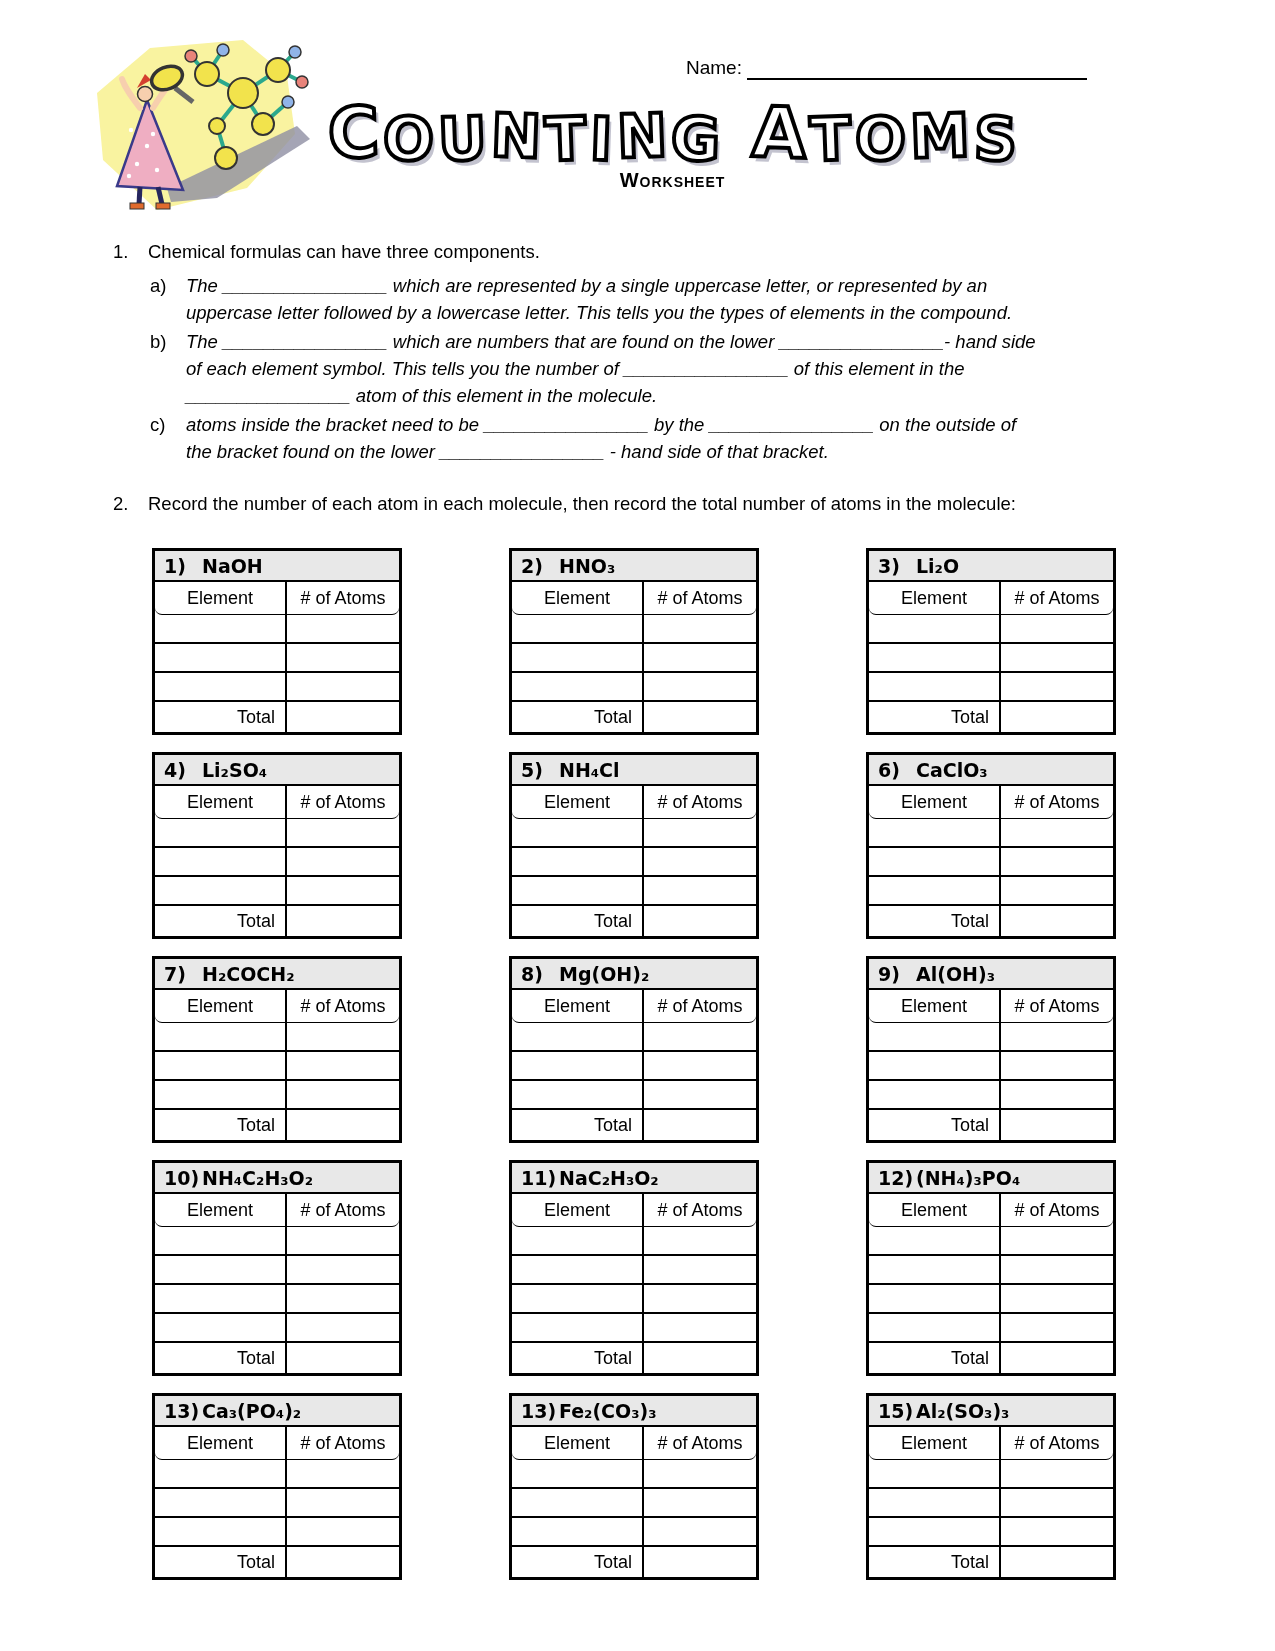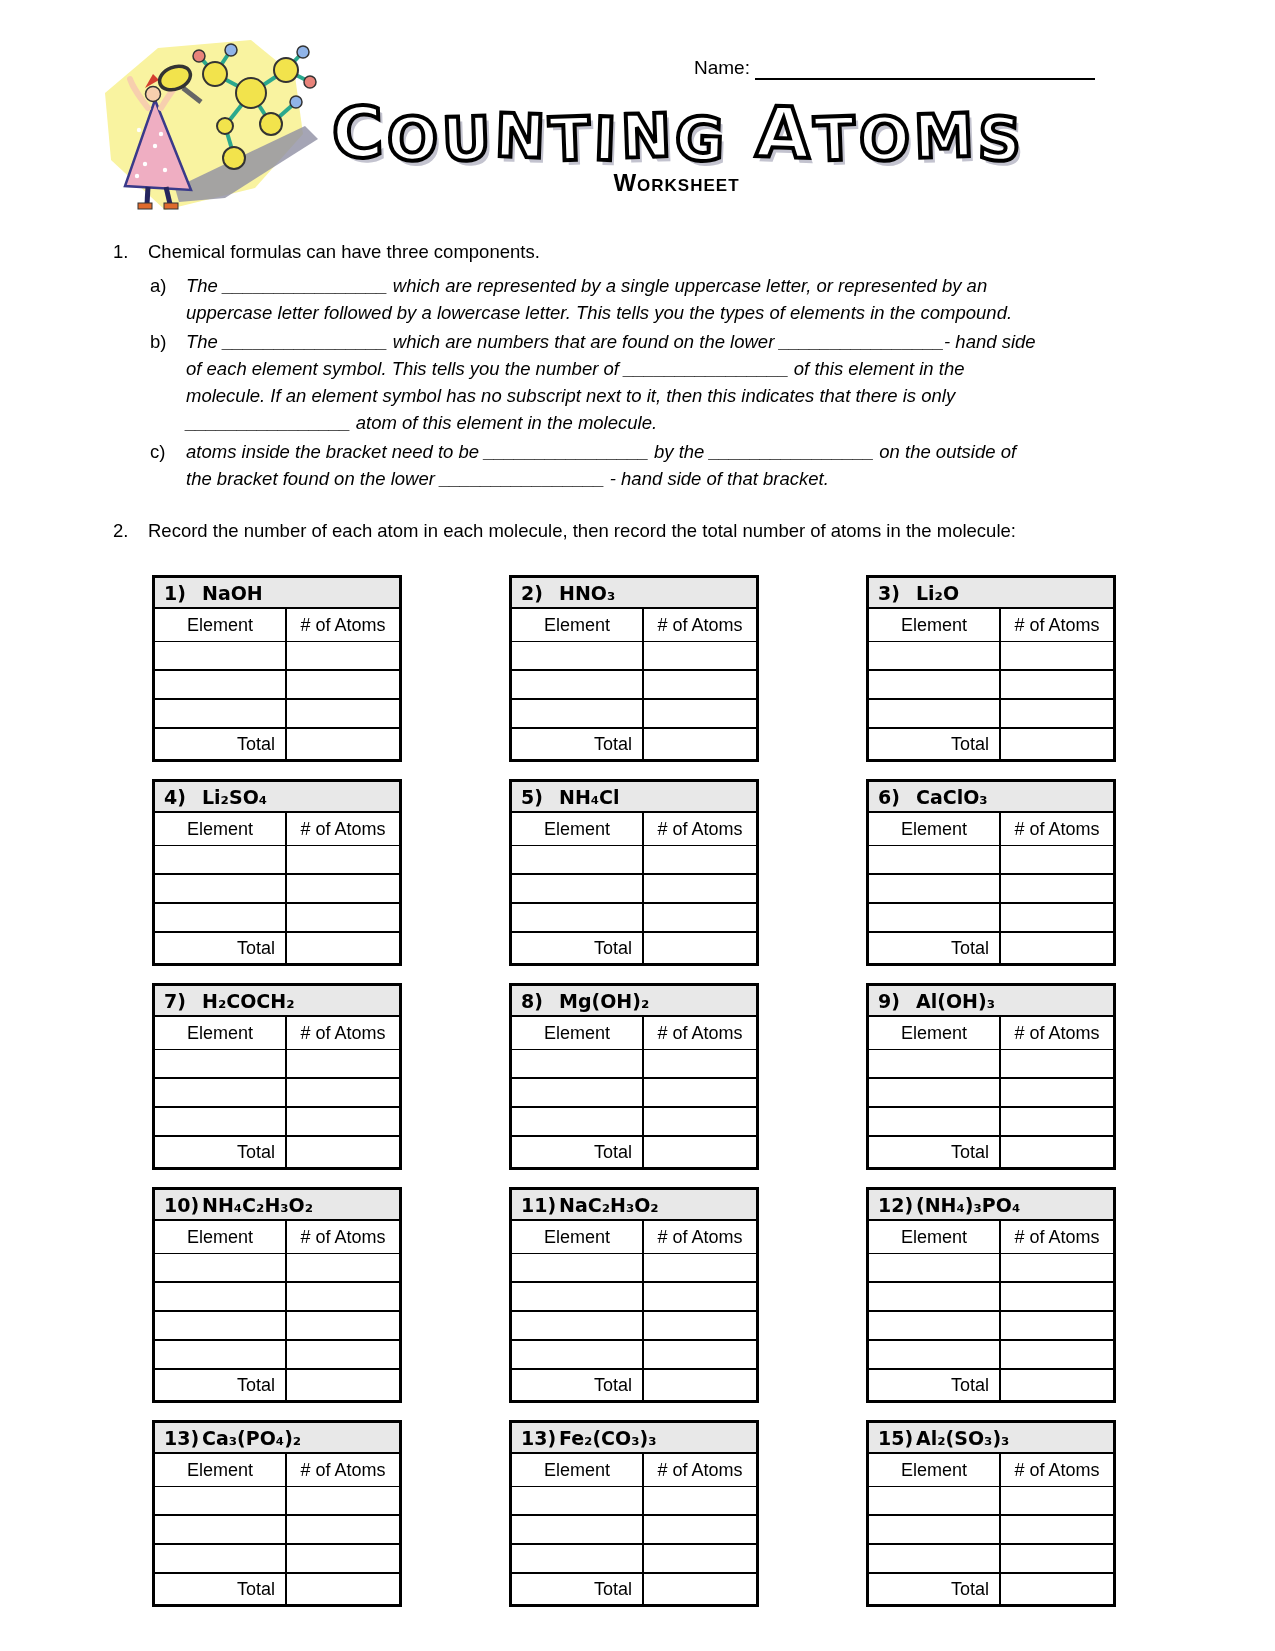--- a/index.html
+++ b/index.html
@@ -9,41 +9,41 @@
   *{margin:0;padding:0;box-sizing:border-box;}
   html,body{background:#fff;}
   body{
     width:1275px;height:1651px;
     font-family:"Liberation Sans",sans-serif;
     color:var(--ink);
   }
   .page{position:relative;width:1275px;height:1651px;background:#fff;overflow:hidden;}
 
   
-  .header{position:relative;height:238px;margin-left:8px;}
+  .header{position:relative;height:238px;}
   .clipart{position:absolute;left:95px;top:38px;}
   .name-date{position:absolute;left:686px;top:50px;font-size:19px;}
   .nd-row{height:30px;display:flex;align-items:flex-end;}
   .nd-label{padding-right:5px;line-height:24px;}
   .uline{display:inline-block;width:340px;height:22px;border-bottom:2px solid #000;}
 
   .title-block{position:absolute;left:0;right:0;top:96px;text-align:center;padding-left:70px;}
   .big-title{
     display:inline-block;white-space:nowrap;
     font-family:"DejaVu Sans",sans-serif;font-weight:800;
     font-size:60px;line-height:78px;color:#fff;
     -webkit-text-stroke:4px #000;
     text-shadow:4px 5px 0 #c3c3cf;
   }
   .big-title .ltr{display:inline-block;margin:0 2px;}
   .big-title .ltr.big{font-size:70px;}
   .big-title .sp{display:inline-block;width:28px;}
   .subtitle{
     margin-top:-8px;
-    font-size:24px;font-weight:bold;letter-spacing:1px;
+    font-size:20px;font-weight:bold;letter-spacing:1px;
     font-variant:small-caps;
   }
 
   
   .q-section{margin-left:113px;margin-right:60px;font-size:18.5px;line-height:27px;}
   .q-row{display:flex;}
   .q-num{width:35px;flex:none;}
   .sub-items{margin-left:37px;margin-top:7px;}
   .sub-item{display:flex;margin-bottom:2px;}
   .sub-label{width:36px;flex:none;}
@@ -67,21 +67,21 @@
     height:31px;background:var(--hdr-bg);
     border-bottom:2.5px solid #000;
     display:flex;align-items:center;
     font-weight:bold;font-size:19px;
     padding-left:9px;
     font-family:"DejaVu Sans","Liberation Sans",sans-serif;
   }
   .t-num{display:inline-block;min-width:38px;}
   .t-row{display:flex;border-bottom:2.5px solid #000;}
   .t-row:last-child{border-bottom:none;}
-  .t-head{border-bottom:1.5px solid #000;}
+  .t-head{border-bottom:1.5px solid #000;border-radius:7px;}
   .t-head .c{height:32px;display:flex;align-items:center;justify-content:center;font-size:18px;}
   .c{box-sizing:border-box;}
   .c.el{width:130px;}
   .c.at{flex:1;border-left:2.5px solid #000;}
   .t-row.blank .c{height:27px;}
   .t-total .c{height:30px;}
   .t-total .total-label{text-align:right;padding-right:10px;line-height:30px;padding-left:37px;}
 </style>
 </head>
 <body>
@@ -165,21 +165,20 @@
         <div class="sub-lines">
           <div>The ________________ which are represented by a single uppercase letter, or represented by an</div>
           <div>uppercase letter followed by a lowercase letter.  This tells you the types of elements in the compound.</div>
         </div>
       </div>
       <div class="sub-item">
         <div class="sub-label">b)</div>
         <div class="sub-lines">
           <div>The ________________ which are numbers that are found on the lower ________________- hand side</div>
           <div>of each element symbol.  This tells you the number of ________________ of this element in the</div>
-          <div>molecule.  If an element symbol has no subscript next to it, then this indicates that there is only</div>
           <div>________________ atom of this element in the molecule.</div>
         </div>
       </div>
       <div class="sub-item">
         <div class="sub-label">c)</div>
         <div class="sub-lines">
           <div>atoms inside the bracket need to be ________________ by the ________________ on the outside of</div>
           <div>the bracket found on the lower ________________ - hand side of that bracket.</div>
         </div>
       </div>

